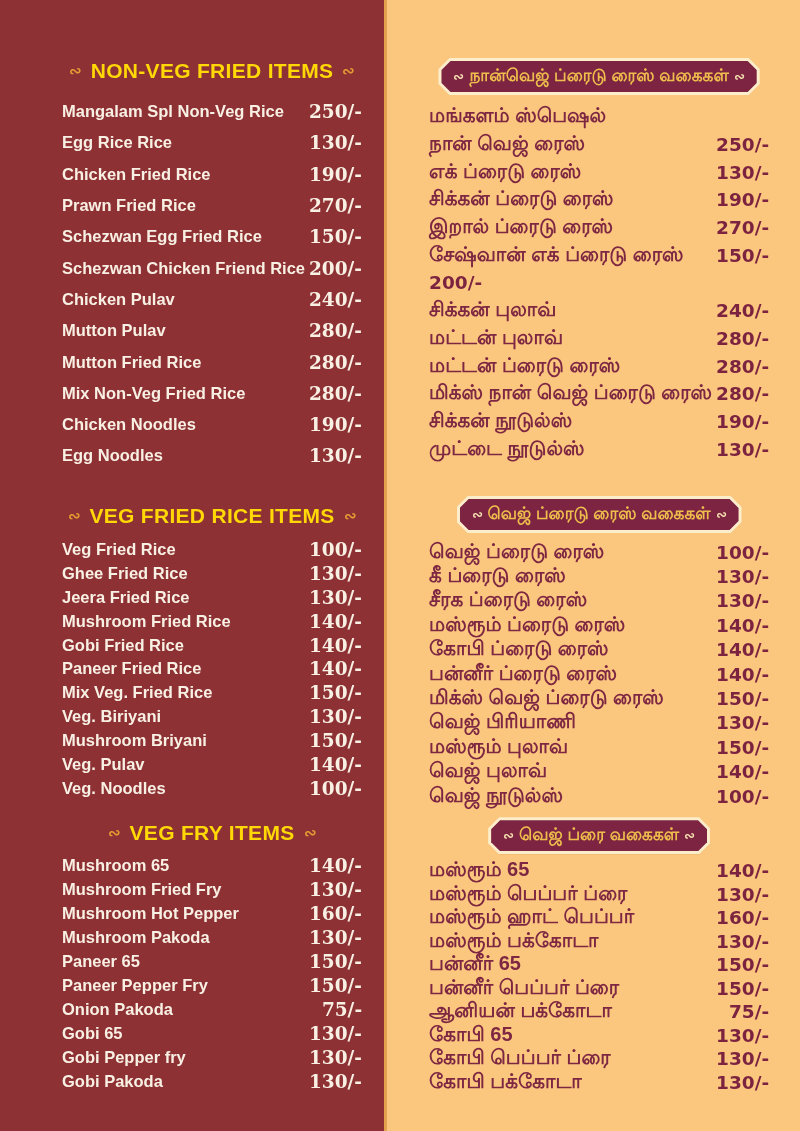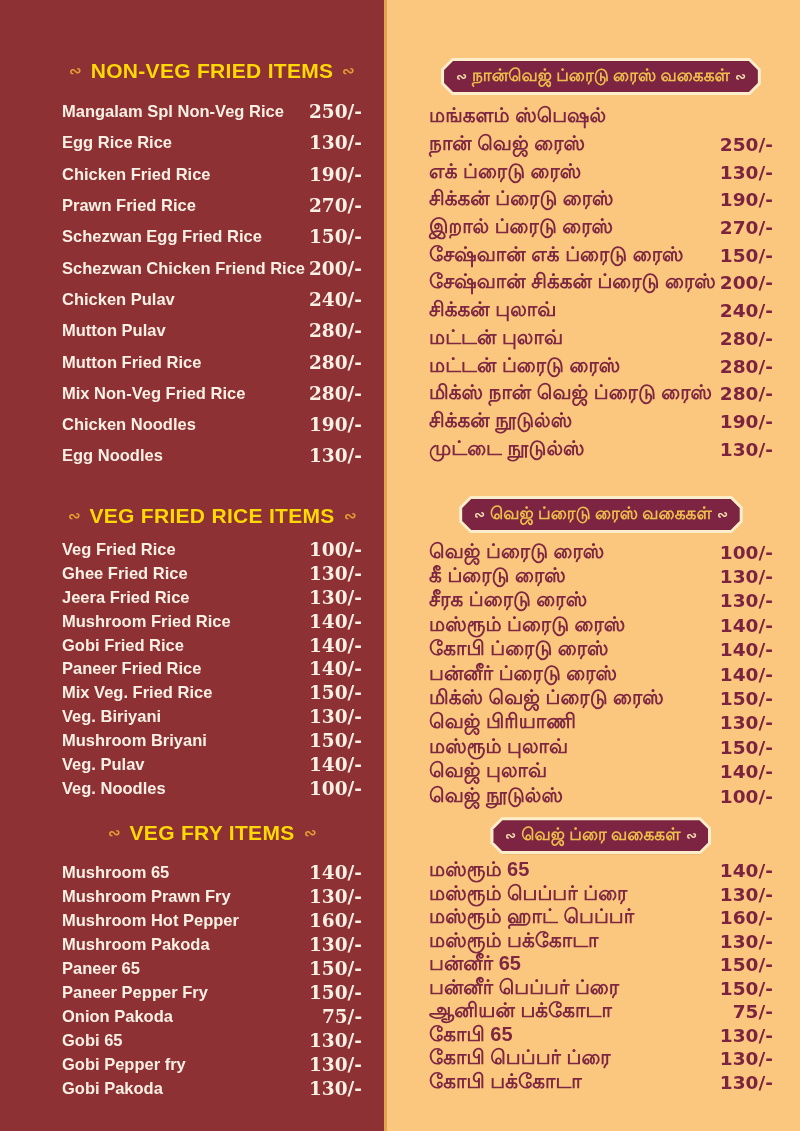--- a/index.html
+++ b/index.html
@@ -33,21 +33,21 @@
   .left-panel .item-price{
     font-family:"DejaVu Serif",serif;font-weight:bold;font-size:18.5px;
     color:#F9F0E4;white-space:nowrap;
   }
   .left-panel .s0 .menu-list{margin-top:12px;}
   .left-panel .s0 .menu-item{height:31.3px;}
   .left-panel .s1{margin-top:31px;}
   .left-panel .s1 .menu-list{margin-top:9px;}
   .left-panel .s1 .menu-item{height:23.9px;}
   .left-panel .s2{margin-top:20px;}
-  .left-panel .s2 .menu-list{margin-top:14px;}
+  .left-panel .s2 .menu-list{margin-top:7px;}
   .left-panel .s2 .menu-item{height:24px;}
 
   
   .right-panel{
     flex:1;box-sizing:border-box;background:#FBC77F;
     border-left:3px solid #E2A24E;
     padding:58px 56px 0 42px;
   }
   .tbox-outer{
     width:fit-content;margin:0 auto;background:#FCEECB;padding:3px;
@@ -55,21 +55,21 @@
       calc(100% - 11px) 100%,11px 100%,0 calc(100% - 11px),0 11px);
     filter:drop-shadow(0 2px 0 rgba(160,110,40,.45));
   }
   .tbox-inner{
     background:#7D2442;display:flex;align-items:center;gap:5px;
     padding:5px 12px;
     clip-path:polygon(9px 0,calc(100% - 9px) 0,100% 9px,100% calc(100% - 9px),
       calc(100% - 9px) 100%,9px 100%,0 calc(100% - 9px),0 9px);
   }
   .tbox-inner .title-text{
-    font-family:Liberation Serif, serif;font-weight:bold;font-size:17px;
+    font-family:Liberation Sans, sans-serif;font-weight:bold;font-size:17px;
     color:#EEBE4D;white-space:nowrap;
   }
   .tbox-inner .orn{color:#F7E3B2;font-size:13px;}
   .right-panel .item-name{
     font-family:"Liberation Sans",sans-serif;font-weight:bold;font-size:20px;
     color:#7E2742;white-space:nowrap;
   }
   .right-panel .item-price{
     font-family:"DejaVu Sans",sans-serif;font-weight:bold;font-size:18.5px;
     color:#7C2340;white-space:nowrap;
@@ -227,21 +227,21 @@
       <span class="title-text">VEG FRY ITEMS</span>
       <span class="orn">∾</span>
     </h2>
     <ul class="menu-list">
   <li class="menu-item">
     <span class="item-name">Mushroom 65</span>
     <span class="item-price">140/-</span>
   </li>
 
   <li class="menu-item">
-    <span class="item-name">Mushroom Prawn Fry</span>
+    <span class="item-name">Mushroom Fried Fry</span>
     <span class="item-price">130/-</span>
   </li>
 
   <li class="menu-item">
     <span class="item-name">Mushroom Hot Pepper</span>
     <span class="item-price">160/-</span>
   </li>
 
   <li class="menu-item">
     <span class="item-name">Mushroom Pakoda</span>
@@ -314,21 +314,20 @@
     <span class="item-name">இறால் ப்ரைடு ரைஸ்</span>
     <span class="item-price">270/-</span>
   </li>
 
   <li class="menu-item">
     <span class="item-name">சேஷ்வான் எக் ப்ரைடு ரைஸ்</span>
     <span class="item-price">150/-</span>
   </li>
 
   <li class="menu-item">
-    <span class="item-name">சேஷ்வான் சிக்கன் ப்ரைடு ரைஸ்</span>
     <span class="item-price">200/-</span>
   </li>
 
   <li class="menu-item">
     <span class="item-name">சிக்கன் புலாவ்</span>
     <span class="item-price">240/-</span>
   </li>
 
   <li class="menu-item">
     <span class="item-name">மட்டன் புலாவ்</span>

